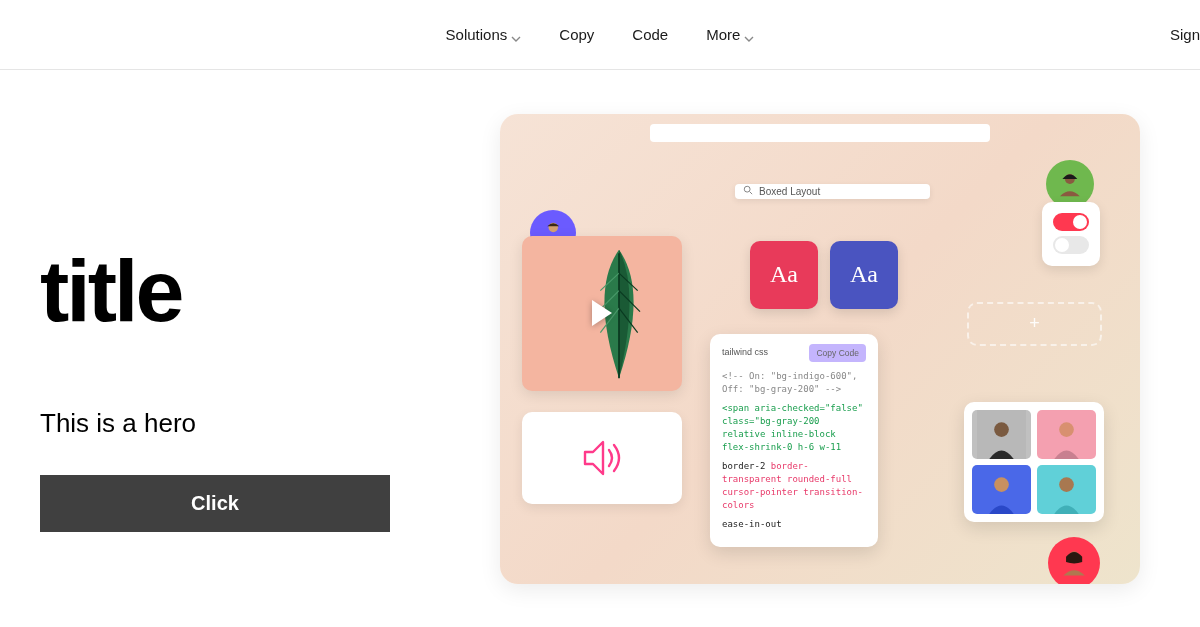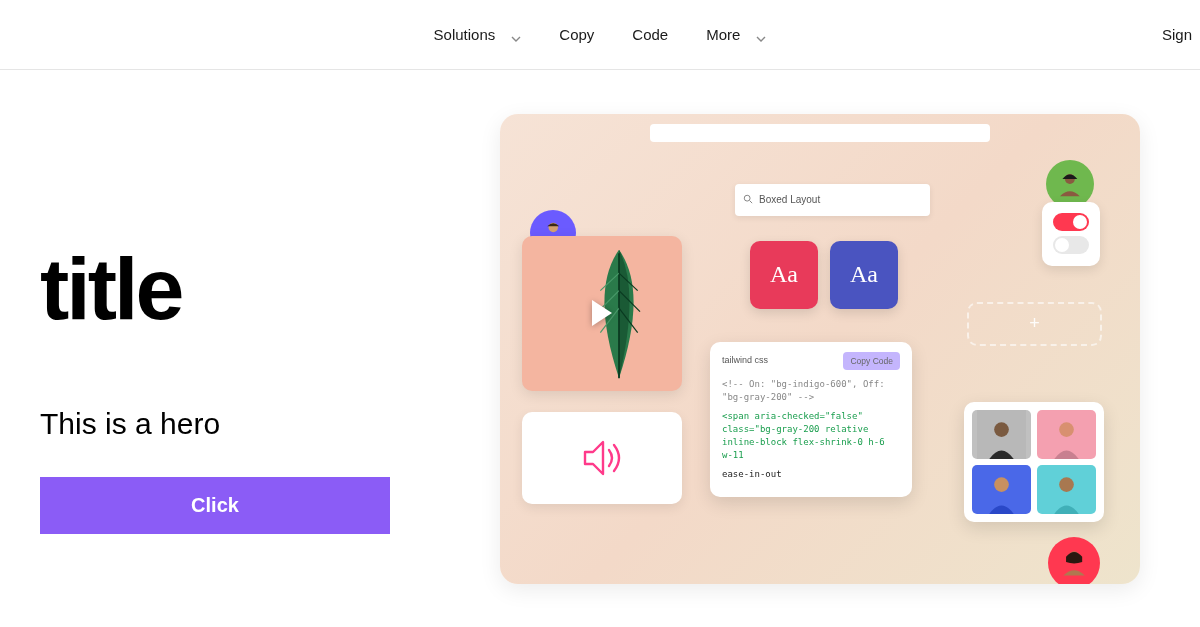--- a/index.html
+++ b/index.html
@@ -1,35 +1,35 @@
 <!DOCTYPE html>
 <html><head>
 <meta charset="utf-8">
 <style>
 * { margin: 0; padding: 0; box-sizing: border-box; }
 body { font-family: -apple-system, BlinkMacSystemFont, "Segoe UI", Helvetica, Arial, sans-serif; background: #fff; width: 1200px; height: 627px; overflow: hidden; }
 
 .nav { height: 70px; border-bottom: 1px solid #e5e5e5; display: flex; align-items: center; justify-content: center; position: relative; }
 .nav-items { display: flex; gap: 38px; align-items: center; }
-.nav-item { font-size: 15px; color: #1a1a1a; cursor: pointer; display: flex; align-items: center; gap: 16px; }
-.nav-right { position: absolute; right: 0; font-size: 15px; color: #1a1a1a; padding-right: 8px; }
+.nav-item { font-size: 15px; color: #1a1a1a; cursor: pointer; display: flex; align-items: center; gap: 4px; }
+.nav-right { position: absolute; right: 0; font-size: 15px; color: #1a1a1a; padding-right: 0; }
 .chevron { width: 10px; height: 10px; display: inline-block; }
 
 .main { display: flex; padding: 0 40px; height: 557px; align-items: center; }
 .left { width: 420px; flex-shrink: 0; }
 .hero-title { font-size: 88px; font-weight: 900; line-height: 0.95; letter-spacing: -3px; color: #000; }
-.hero-sub { font-size: 30px; color: #000; margin-top: 76px; font-weight: 400; }
-.cta { display: inline-flex; align-items: center; justify-content: center; background: #8b5cf6; color: #fff; font-size: 20px; font-weight: 700; width: 350px; height: 57px; margin-top: 36px; cursor: pointer; border: none; }
+.hero-sub { font-size: 26px; color: #000; margin-top: 76px; font-weight: 400; }
+.cta { display: inline-flex; align-items: center; justify-content: center; background: #404040; color: #fff; font-size: 20px; font-weight: 700; width: 350px; height: 57px; margin-top: 36px; cursor: pointer; border: none; }
 
 .right { flex: 1; display: flex; justify-content: center; align-items: center; padding-left: 20px; }
 .mock { width: 640px; height: 470px; border-radius: 18px; background: linear-gradient(135deg, #f6e3d6 0%, #f3d9c8 50%, #eee4cc 100%); position: relative; box-shadow: 0 6px 22px rgba(0,0,0,0.08); overflow: hidden; }
 
 .topbar { position: absolute; top: 10px; left: 150px; width: 340px; height: 18px; background: #fff; border-radius: 4px; }
 
-.search { position: absolute; top: 70px; left: 235px; width: 195px; height: 32px; background: #fff; border-radius: 4px; display: flex; align-items: center; padding: 0 8px; font-size: 10px; color: #555; box-shadow: 0 2px 6px rgba(0,0,0,0.08); gap: 6px; }
+.search { position: absolute; top: 70px; left: 235px; width: 195px; height: 15px; background: #fff; border-radius: 4px; display: flex; align-items: center; padding: 0 8px; font-size: 10px; color: #555; box-shadow: 0 2px 6px rgba(0,0,0,0.08); gap: 6px; }
 
 .avatar { position: absolute; border-radius: 50%; display: flex; align-items: center; justify-content: center; }
 .av1 { top: 96px; left: 30px; width: 46px; height: 46px; background: #6b5bff; }
 .av2 { top: 46px; right: 46px; width: 48px; height: 48px; background: #6fb84e; }
 .av3 { bottom: -5px; right: 40px; width: 52px; height: 52px; background: #ff3850; z-index: 3; }
 .avatar svg { width: 62%; height: 62%; }
 
 .leafcard { position: absolute; top: 122px; left: 22px; width: 160px; height: 155px; background: #f4b5a0; border-radius: 10px; display: flex; align-items: center; justify-content: center; box-shadow: 0 4px 14px rgba(0,0,0,0.10); }
 .playtri { width: 0; height: 0; border-left: 20px solid #fff; border-top: 13px solid transparent; border-bottom: 13px solid transparent; position: relative; z-index: 2; filter: drop-shadow(0 1px 3px rgba(0,0,0,0.3)); }
 .leaf { position: absolute; right: 18px; top: 8px; }
@@ -43,21 +43,21 @@
 .toggle.on { background: #ff3850; }
 .toggle.off { background: #e8e8e8; }
 .toggle::after { content: ''; position: absolute; width: 14px; height: 14px; background: #fff; border-radius: 50%; top: 2px; }
 .toggle.on::after { right: 2px; }
 .toggle.off::after { left: 2px; }
 
 .dashed { position: absolute; top: 188px; right: 38px; width: 135px; height: 44px; border: 2px dashed rgba(255,255,255,0.6); border-radius: 10px; display: flex; align-items: center; justify-content: center; color: rgba(255,255,255,0.9); font-size: 18px; font-weight: 300; }
 
 .speaker { position: absolute; top: 298px; left: 22px; width: 160px; height: 92px; background: #fff; border-radius: 10px; display: flex; align-items: center; justify-content: center; box-shadow: 0 4px 12px rgba(0,0,0,0.08); }
 
-.codecard { position: absolute; top: 228px; left: 210px; width: 202px; background: #fff; border-radius: 10px; padding: 10px 12px; font-size: 9px; line-height: 1.45; box-shadow: 0 6px 18px rgba(0,0,0,0.12); font-family: ui-monospace, Menlo, monospace; }
+.codecard { position: absolute; top: 220px; left: 210px; width: 168px; background: #fff; border-radius: 10px; padding: 10px 12px; font-size: 9px; line-height: 1.45; box-shadow: 0 6px 18px rgba(0,0,0,0.12); font-family: ui-monospace, Menlo, monospace; }
 .codehdr { display: flex; justify-content: space-between; align-items: center; margin-bottom: 8px; font-family: -apple-system, sans-serif; }
 .codehdr-l { font-size: 9px; color: #555; font-weight: 500; }
 .codehdr-r { font-size: 8.5px; color: #666; padding: 3px 7px; background: #c4b5fd; border-radius: 4px; cursor: pointer; }
 .code-gray { color: #888; }
 .code-green { color: #1a9e4e; }
 .code-pink { color: #e83a6a; }
 .code-blk { color: #222; }
 .codecard p { margin-bottom: 6px; }
 
 .gallery { position: absolute; top: 288px; right: 36px; width: 140px; height: 120px; background: #fff; border-radius: 10px; padding: 8px; display: grid; grid-template-columns: 1fr 1fr; grid-template-rows: 1fr 1fr; gap: 6px; box-shadow: 0 6px 18px rgba(0,0,0,0.12); }
@@ -186,20 +186,21 @@
         </svg>
       </div>
 
       <div class="codecard">
         <div class="codehdr">
           <span class="codehdr-l">tailwind css</span>
           <span class="codehdr-r">Copy Code</span>
         </div>
         <p class="code-gray">&lt;!-- On: "bg-indigo-600", Off: "bg-gray-200" --&gt;</p>
         <p class="code-green">&lt;span aria-checked="false" class="bg-gray-200 relative inline-block flex-shrink-0 h-6 w-11</p>
+        <p><span class="code-blk">border-2 </span><span class="code-pink">border-transparent rounded-full cursor-pointer transition-colors</span></p>
         <p class="code-blk">ease-in-out</p>
       </div>
 
       <div class="gallery">
         <div class="gcell g1">
           <svg width="100%" height="100%" viewBox="0 0 40 40">
               <rect width="40" height="40" fill="#b8b8b8"></rect>
               <circle cx="20" cy="16" r="6" fill="#7a5a40"></circle>
               <path d="M10 40 Q20 26 30 40" fill="#2a2a2a"></path>
             </svg>

